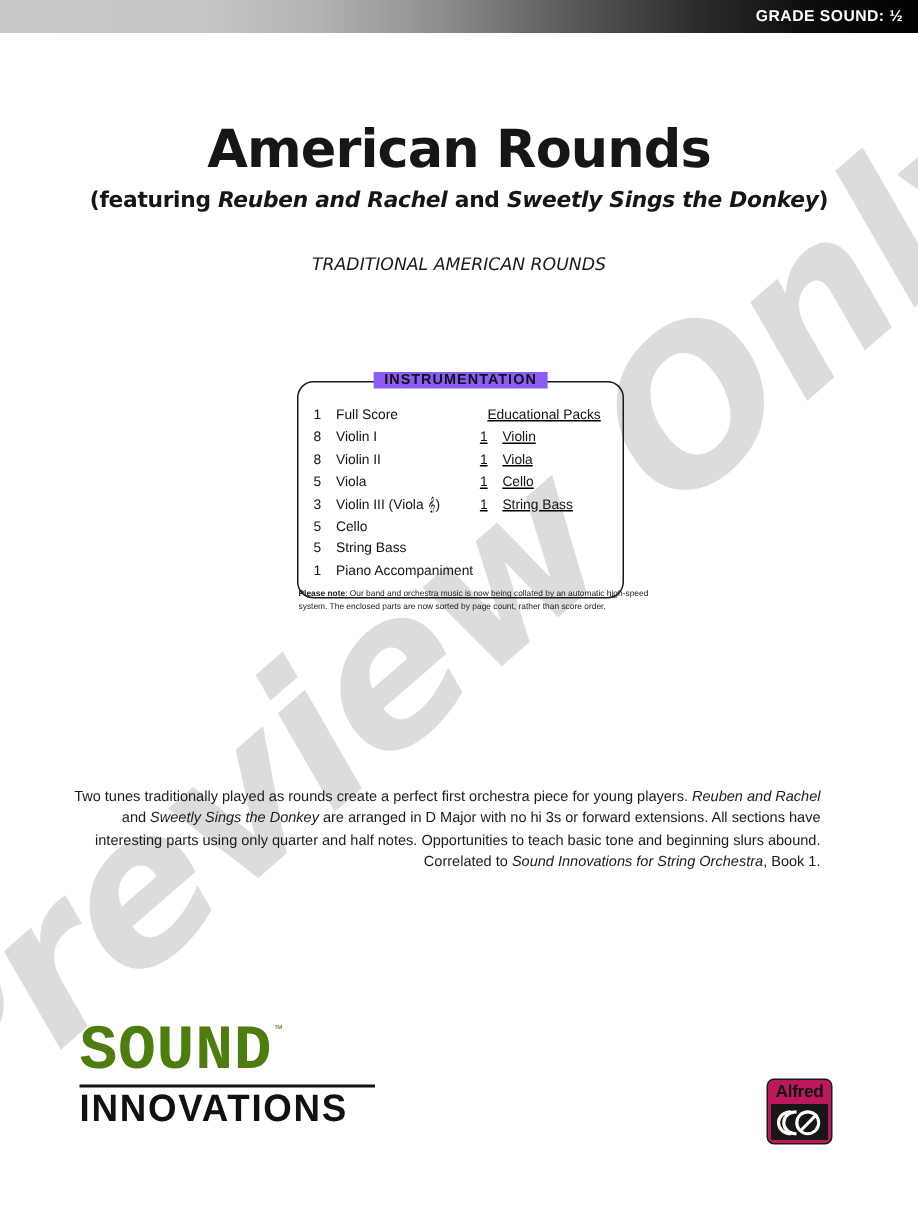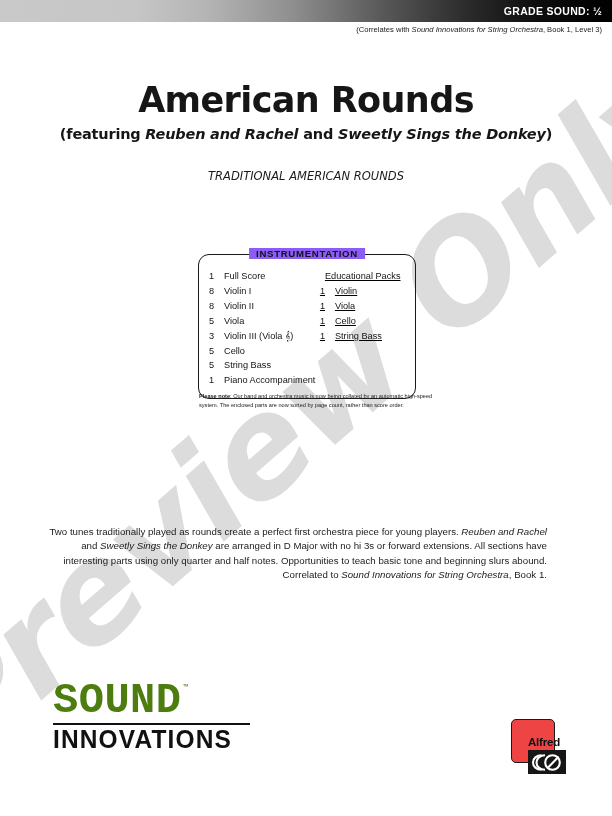--- a/index.html
+++ b/index.html
@@ -304,22 +304,22 @@
   
   .alfred {
     position: absolute;
     left: 511px;
     top: 719px;
     width: 44px;
     height: 44px;
     border: 1.6px solid #1a1a1a;
     border-radius: 5px;
     z-index: 2;
-    background: #ef4444;
-    padding: 16px;
+    background: #be185d;
+    padding: 2px;
   }
   .alfred .alfred-word {
     text-align: center;
     font-family: "Liberation Sans", sans-serif;
     font-weight: bold;
     font-size: 11.5px;
     color: #111111;
     line-height: 1.15;
     letter-spacing: -0.2px;
   }
@@ -339,21 +339,20 @@
 <body>
 
 <div class="page">
 
   <div class="watermark">Preview Only</div>
 
   <div class="header-bar"></div>
 
   <div class="grade-level">GRADE SOUND: ½</div>
 
-  <div class="correlates"><span>(Correlates with </span><span class="ital">Sound Innovations for String Orchestra</span><span>, Book 1, Level 3)</span></div>
 
 
   <div class="title-block">
     <div class="main-title">American Rounds</div>
     <div class="subtitle"><span>(featuring </span><span class="ital">Reuben and Rachel</span><span> and </span><span class="ital">Sweetly Sings the Donkey</span><span>)</span></div>
     <div class="credits">
       <div>TRADITIONAL AMERICAN ROUNDS</div>
     </div>
   </div>
 

